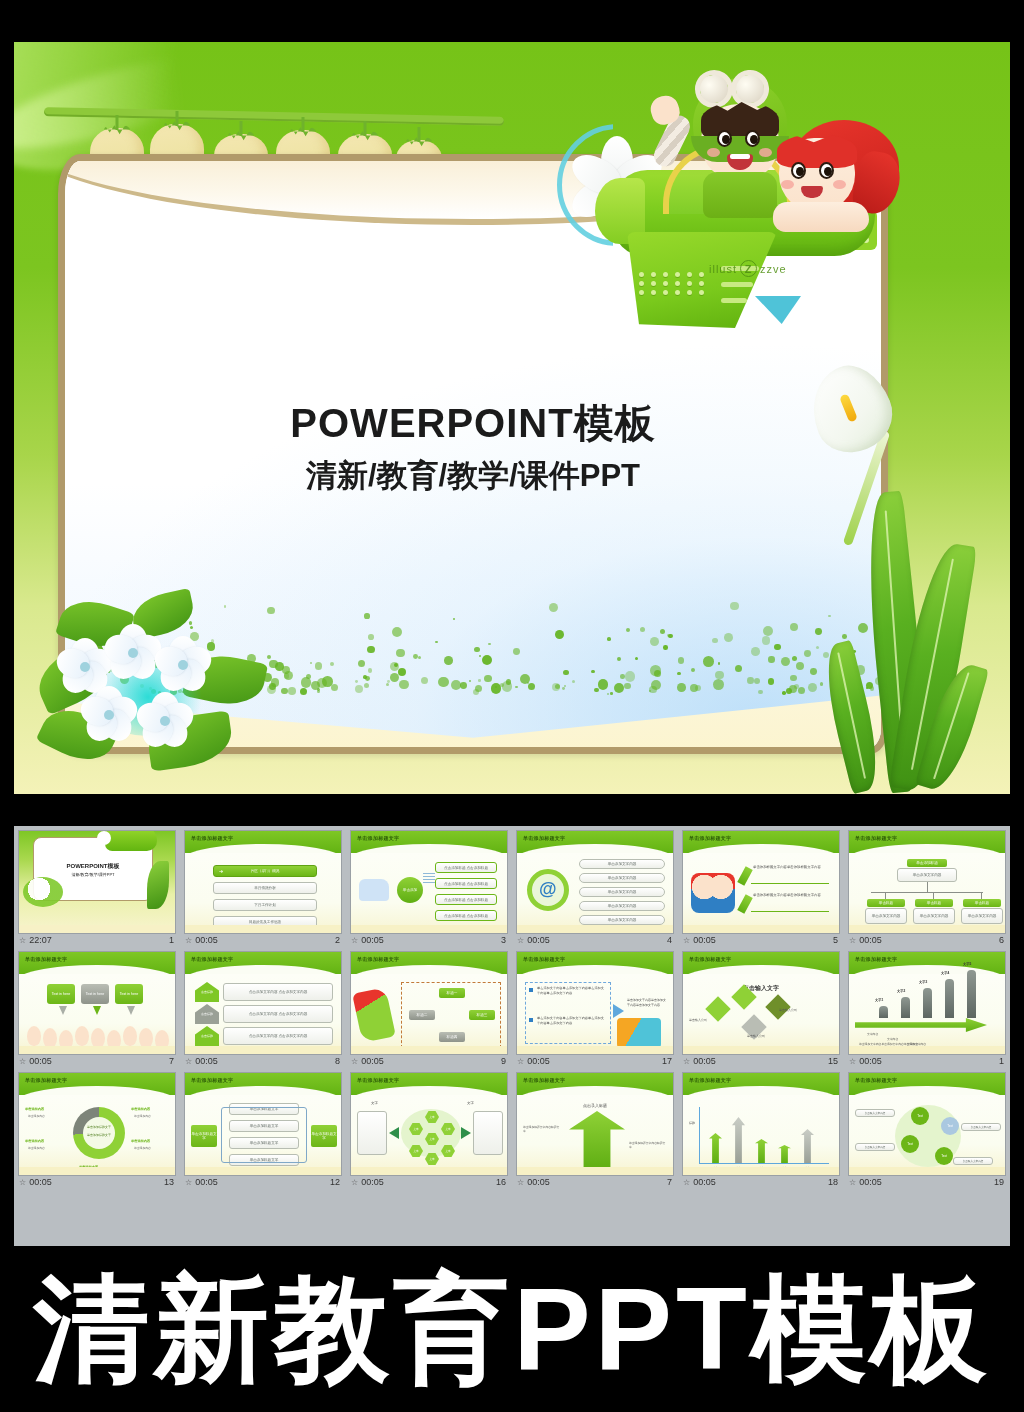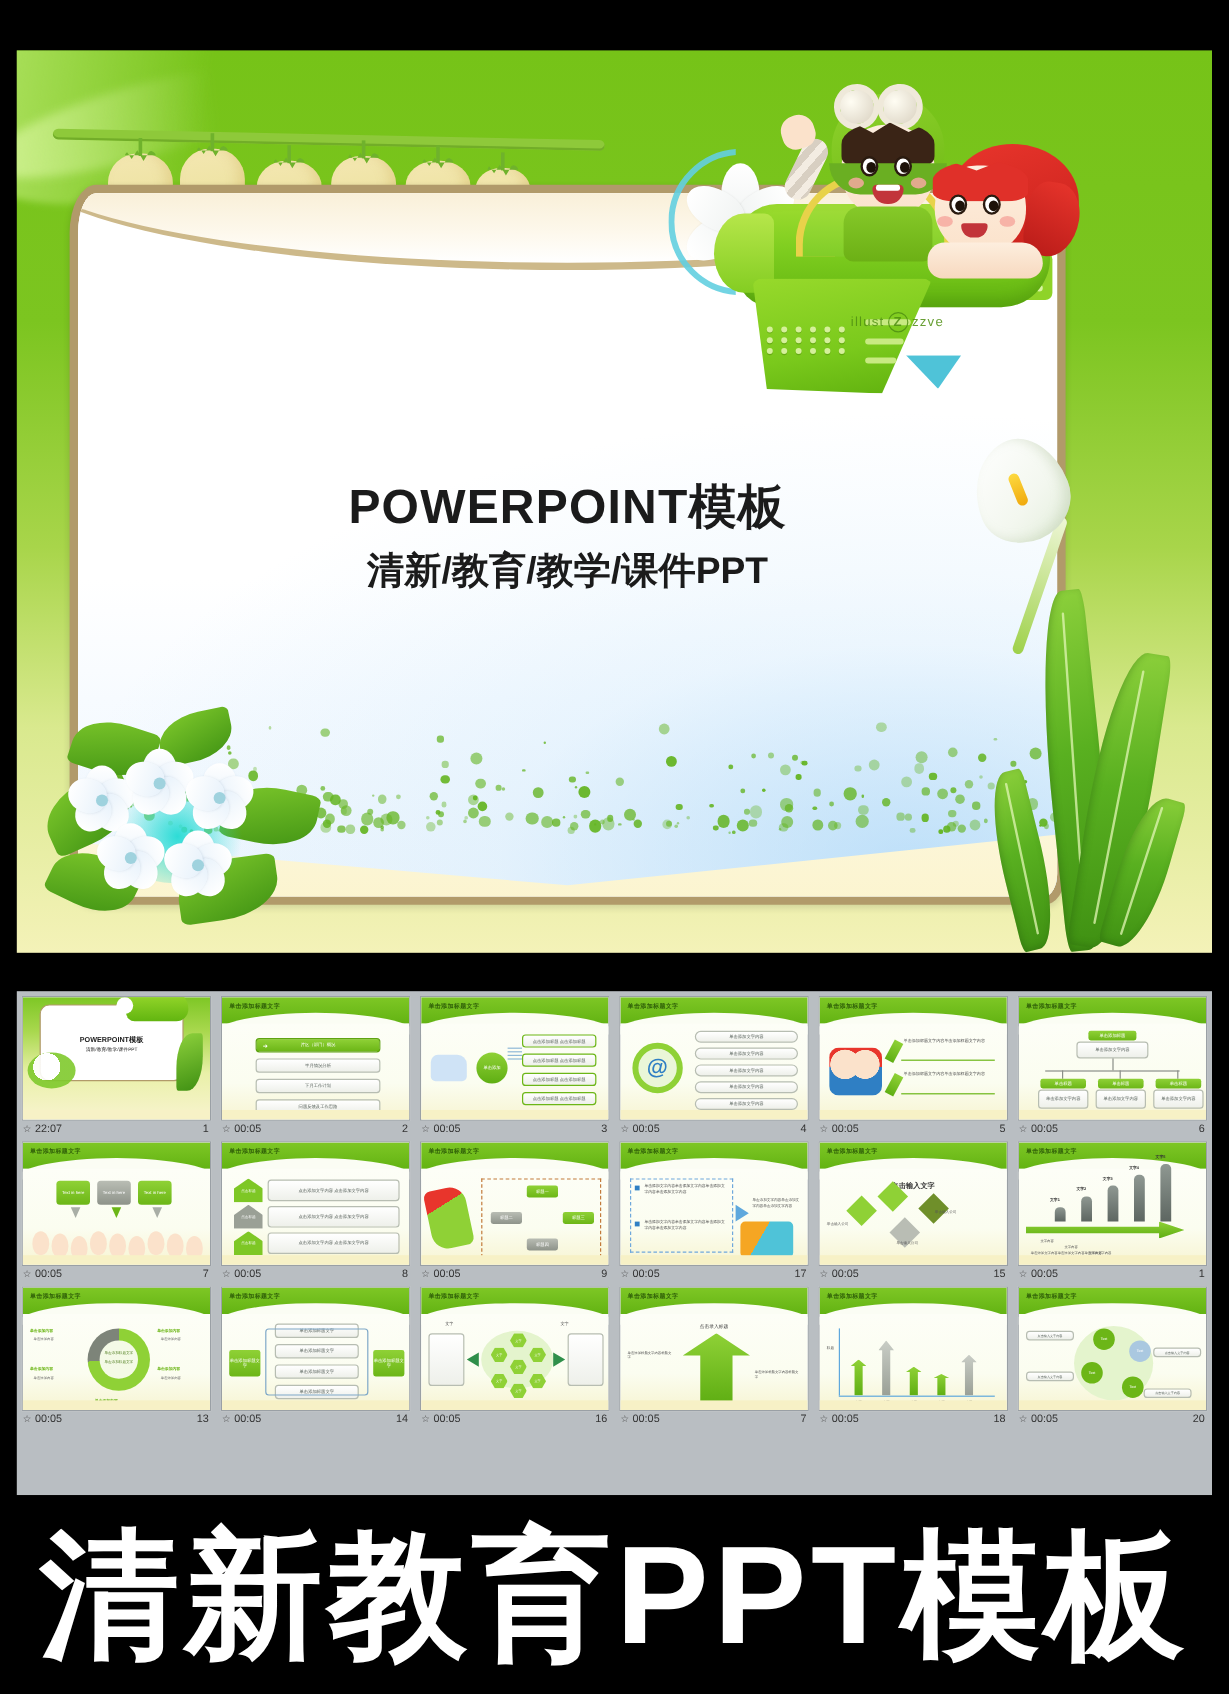--- a/index.html
+++ b/index.html
@@ -1147,21 +1147,21 @@
             <div class="bar" style="left: 44px; top: 59px; width: 70px; height: 12px;">单击添加标题文字</div>
             <div style="position: absolute; left: 36px; top: 12px; width: 86px; height: 56px; border: 1px solid rgb(127, 168, 200); border-radius: 3px;"></div>
           </div>
           <div class="mfoot"></div>
         </div>
         <div class="tmeta">
           <div class="tt">
             <span class="star">☆</span>
             <span>00:05</span>
           </div>
-          <span>14</span>
+          <span>12</span>
         </div>
       </div>
       <div class="tcell">
         <div class="thumb">
           <div class="mhead"></div>
           <div class="mtitle">单击添加标题文字</div>
           <div class="mbody">
             <div style="position: absolute; left: 20px; top: 6px; font-size: 3.4px; color: rgb(68, 68, 68);">文字</div>
             <div style="position: absolute; left: 116px; top: 6px; font-size: 3.4px; color: rgb(68, 68, 68);">文字</div>
             <div class="bar" style="left: 6px; top: 16px; width: 30px; height: 44px;"></div>
@@ -1251,19 +1251,19 @@
             <div class="bar" style="left: 6px; top: 48px; width: 40px; height: 8px; font-size: 2.6px;">点击输入文字内容</div>
             <div class="bar" style="left: 104px; top: 62px; width: 40px; height: 8px; font-size: 2.6px;">点击输入文字内容</div>
           </div>
           <div class="mfoot"></div>
         </div>
         <div class="tmeta">
           <div class="tt">
             <span class="star">☆</span>
             <span>00:05</span>
           </div>
-          <span>20</span>
+          <span>19</span>
         </div>
       </div>
     </div>
   </div>
 
 <div class="bottom-title">清新教育PPT模板</div>
 
 </body></html>

